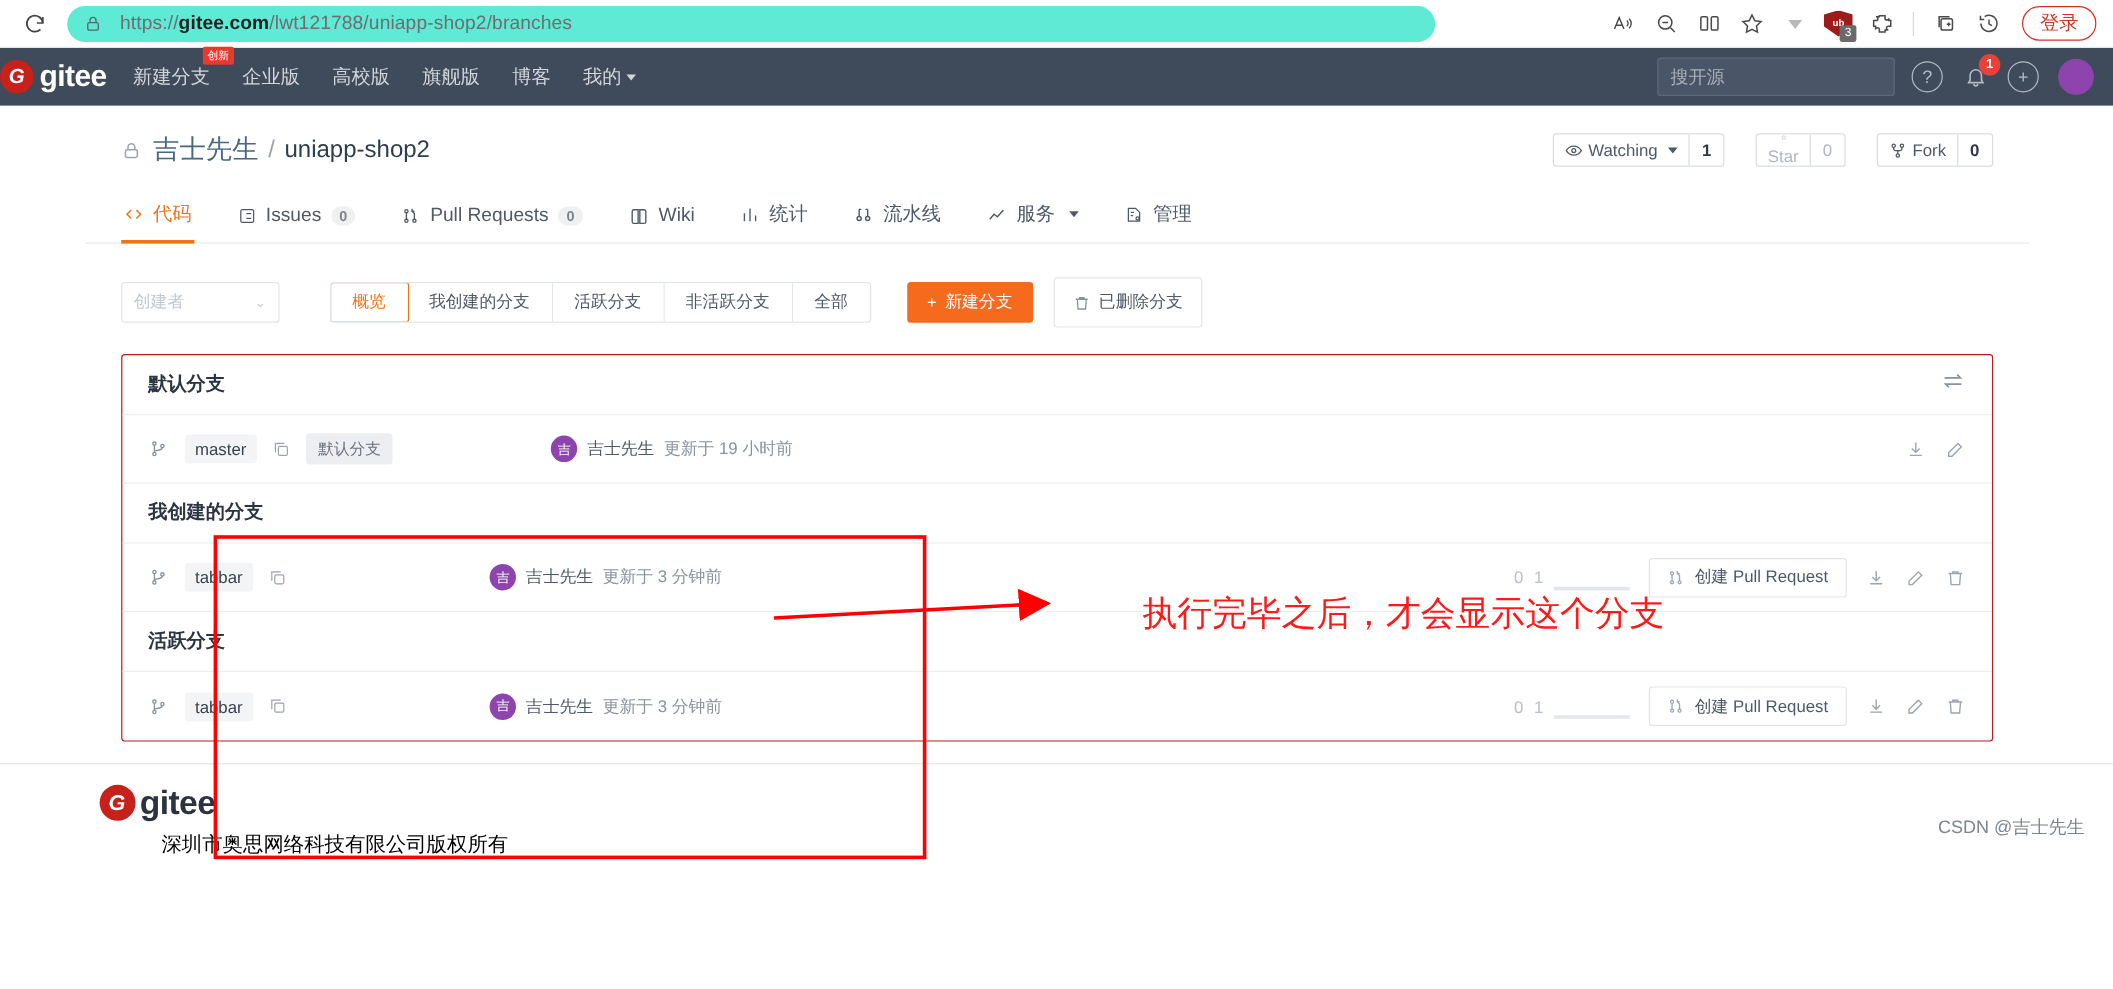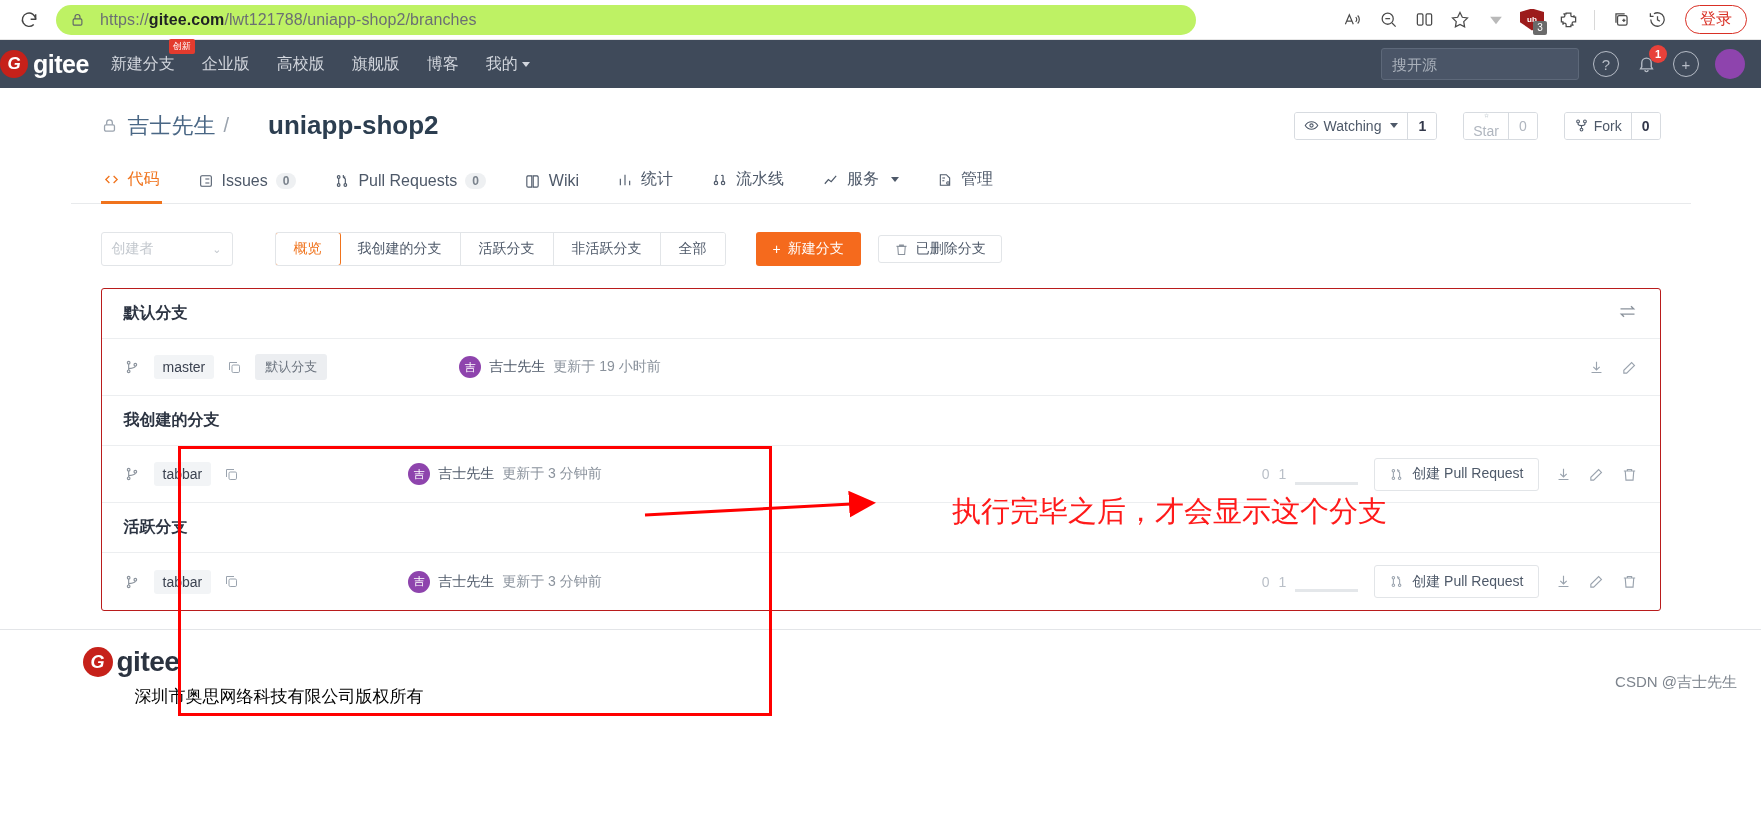--- a/index.html
+++ b/index.html
@@ -18,21 +18,21 @@
     border-bottom: 1px solid #e6e6e6;
     position: relative;
   }
   .reload-btn {
     width: 30px; height: 30px; flex: 0 0 30px;
     display: flex; align-items: center; justify-content: center;
     color: #444; cursor: pointer;
   }
   .url-pill {
     flex: 1 1 auto; height: 30px; margin-left: 12px; margin-right: 6px;
-    background: #bef264; border-radius: 16px;
+    background: #5eead4; border-radius: 16px;
     display: flex; align-items: center; padding: 0 14px;
     max-width: 1140px;
     text-align: center;
   }
   .lock-ico { width: 22px; color: #5f6368; display:flex; align-items:center; }
   .url-text {
     font-size: 16px; color: #6b6f73; margin-left: 8px;
     white-space: nowrap; letter-spacing: .1px;
   }
   .url-text .strong { color: #1f2124; font-weight: 600;}
@@ -106,21 +106,21 @@
     margin-left: 2px; cursor: pointer;
   }
 
   
   .repo-head { padding: 22px 0 0 0; background: #fff; }
   .container { max-width: 1620px; margin: 0 auto; padding: 0 30px; }
   .repo-title-row { display: flex; align-items: center; }
   .repo-lock { color: #9aa3ae; margin-right: 10px; display:flex; }
   .repo-owner { font-size: 22px; color: #4a6785; cursor: pointer; }
   .repo-slash { font-size: 20px; color: #9aa3ae; margin: 0 8px; }
-  .repo-name { font-size: 26px; color: #2c3e50; font-weight: 700; cursor: pointer; margin-left: 31px; }
+  .repo-name { font-size: 20px; color: #2c3e50; font-weight: 400; cursor: pointer; }
   .repo-actions { margin-left: auto; display: flex; align-items: center; gap: 26px; }
   .btn-group {
     display: flex; align-items: stretch; border: 1px solid #d7dbe0;
     border-radius: 3px; overflow: hidden; height: 28px; font-size: 14px;
   }
   .btn-group .seg {
     display: flex; align-items: center; gap: 5px; padding: 0 9px;
     color: #4e5969; background: #fff; cursor: pointer; white-space: nowrap;
   }
   .btn-group .count {
@@ -173,21 +173,21 @@
   .filter.active {
     color: #f0731c; border: 1px solid #f0731c; margin: -1px;
     border-radius: 3px; z-index: 2;
   }
   .btn-primary {
     margin-left: 22px; height: 34px; background: #f56a1d; color: #fff;
     border: none; border-radius: 3px; padding: 0 17px; font-size: 14px;
     display: flex; align-items: center; gap: 7px; cursor: pointer;
   }
   .btn-plain {
-    margin-left: 9px; height: 28px; background: #fff; color: #4e5969;
+    margin-left: 9px; height: 42px; background: #fff; color: #4e5969;
     border: 1px solid #e2e5e8; border-radius: 3px; padding: 0 15px;
     font-size: 14px; display: flex; align-items: center; gap: 7px; cursor: pointer;
   }
 
   
   .panels { margin-top: 22px; border: 1px solid #b91c1c; border-radius: 3px; background:#fff; }
   .panel-head {
     height: 50px; display: flex; align-items: center; padding: 0 22px;
     font-size: 16px; color: #2c3442; font-weight: 600;
     border-bottom: 1px solid #eceef0;

